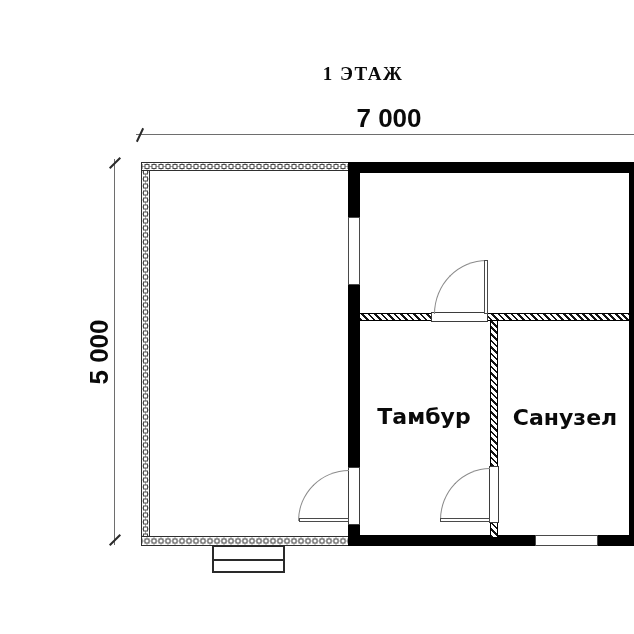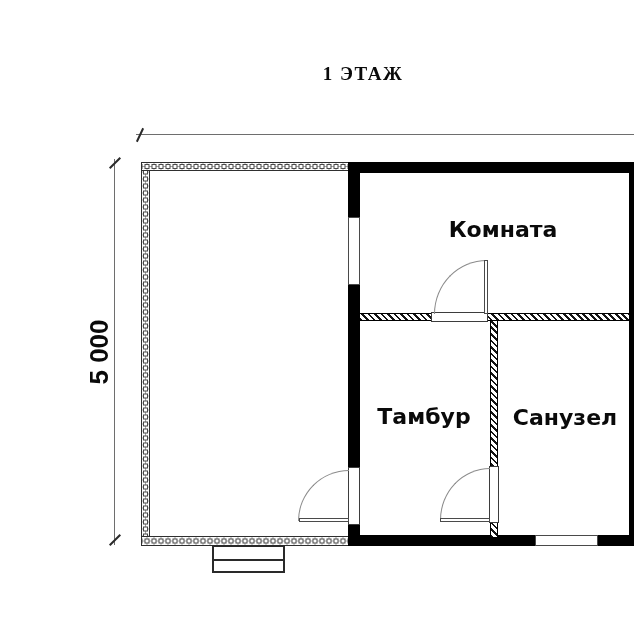--- a/index.html
+++ b/index.html
@@ -58,20 +58,21 @@
   .porch{box-sizing:border-box;background:#fff;border:2px solid #2a2a2a;}
   .porch-line{position:absolute;left:0;right:0;top:12px;height:2px;background:#2a2a2a;}
 </style>
 </head>
 <body>
 
 <div class="canvas">
 
   <div class="abs title" style="left:316px;top:74px;">1 ЭТАЖ</div>
 
+  <div class="abs dim-label" style="left:342px;top:118px;">7 000</div>
   <div class="abs dline" style="left:89px;top:134px;width:507px;height:1.4px;"></div>
   <div class="abs tick" style="left:93px;top:135px;"></div>
   <div class="abs tick" style="left:592px;top:135px;"></div>
 
   <div class="abs dim-label vert" style="left:52px;top:352px;">5 000</div>
   <div class="abs dline" style="left:67px;top:159px;width:1.4px;height:386px;"></div>
   <div class="abs tick vt" style="left:68px;top:163px;"></div>
   <div class="abs tick vt" style="left:68px;top:540px;"></div>
 
   <div class="abs chain" style="left:94px;top:162px;width:9px;height:384px;"></div>
@@ -99,17 +100,16 @@
   <div class="abs arc" style="left:251px;top:470px;width:51px;height:51px;"></div>
   <div class="abs leaf" style="left:252px;top:518px;width:50px;height:4px;"></div>
 
   <div class="abs arc" style="left:393px;top:468px;width:50px;height:52px;"></div>
   <div class="abs leaf" style="left:393px;top:518px;width:50px;height:4px;"></div>
 
   <div class="abs porch" style="left:165px;top:545px;width:73px;height:28px;">
     <div class="porch-line"></div>
   </div>
 
-  <div class="abs room-label" style="left:456px;top:229px;">Комната</div>
   <div class="abs room-label" style="left:518px;top:417px;">Санузел</div>
   <div class="abs room-label" style="left:377px;top:416px;">Тамбур</div>
 
 </div>
 
 </body></html>

